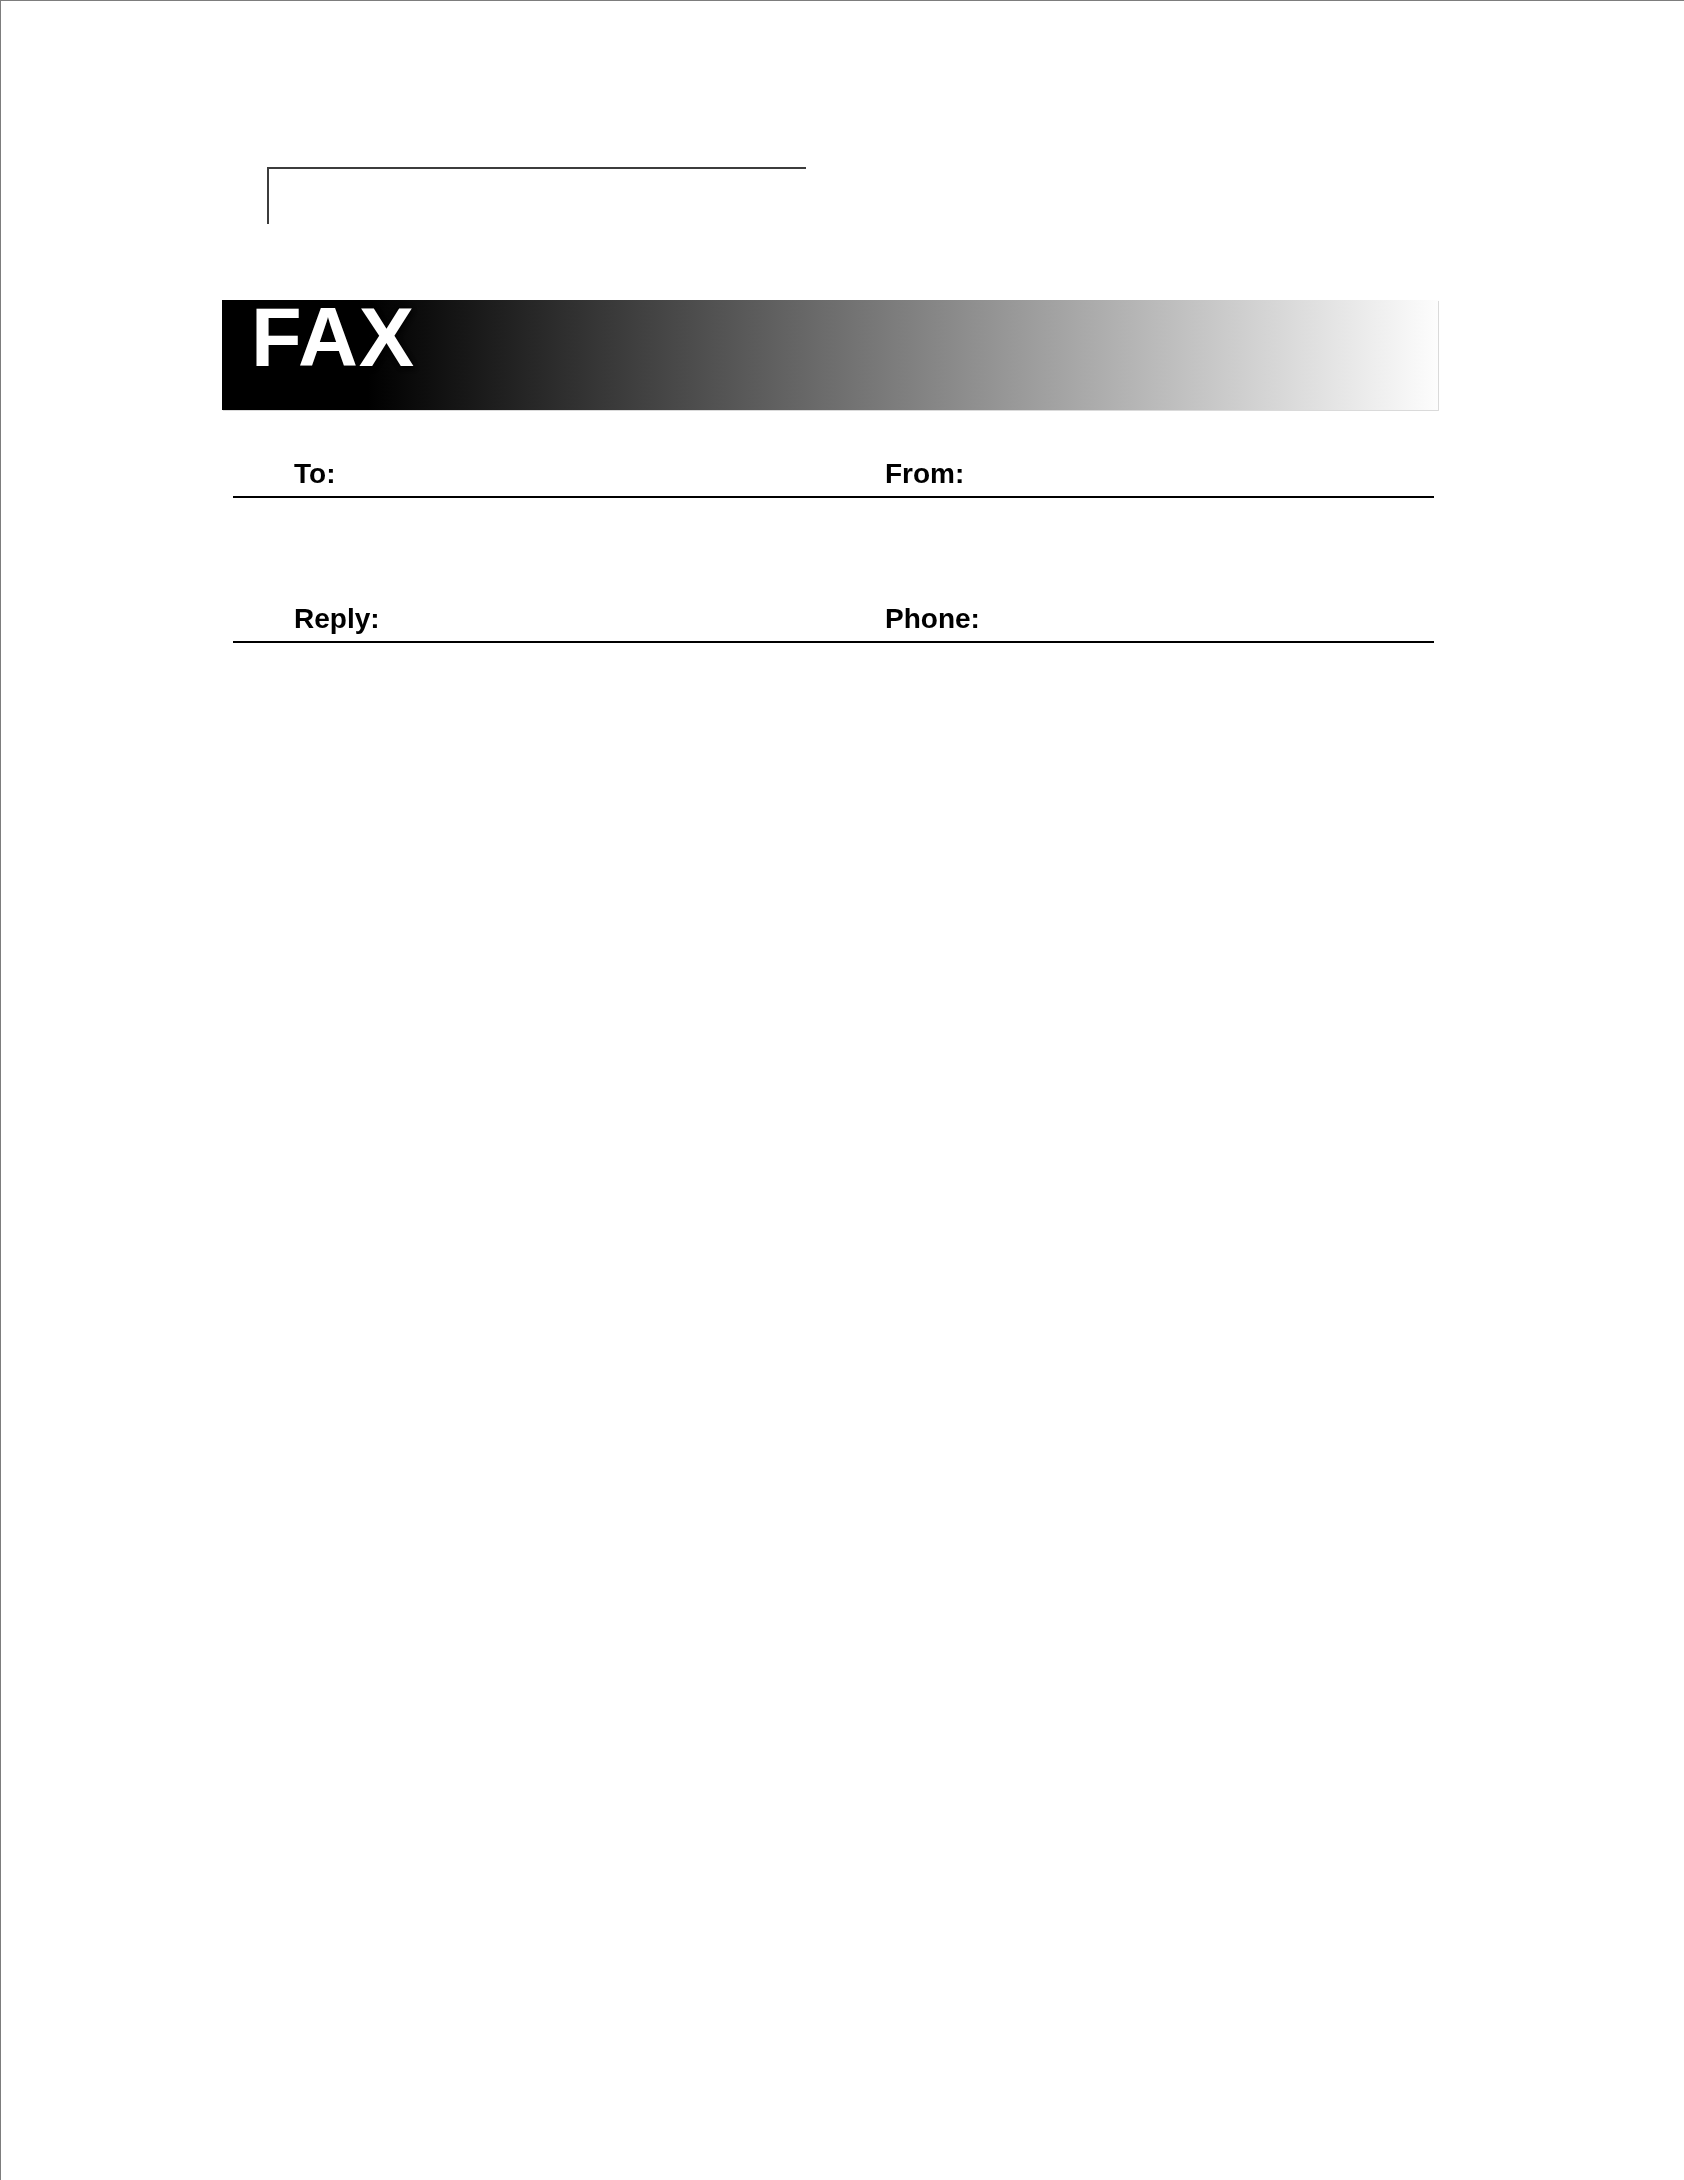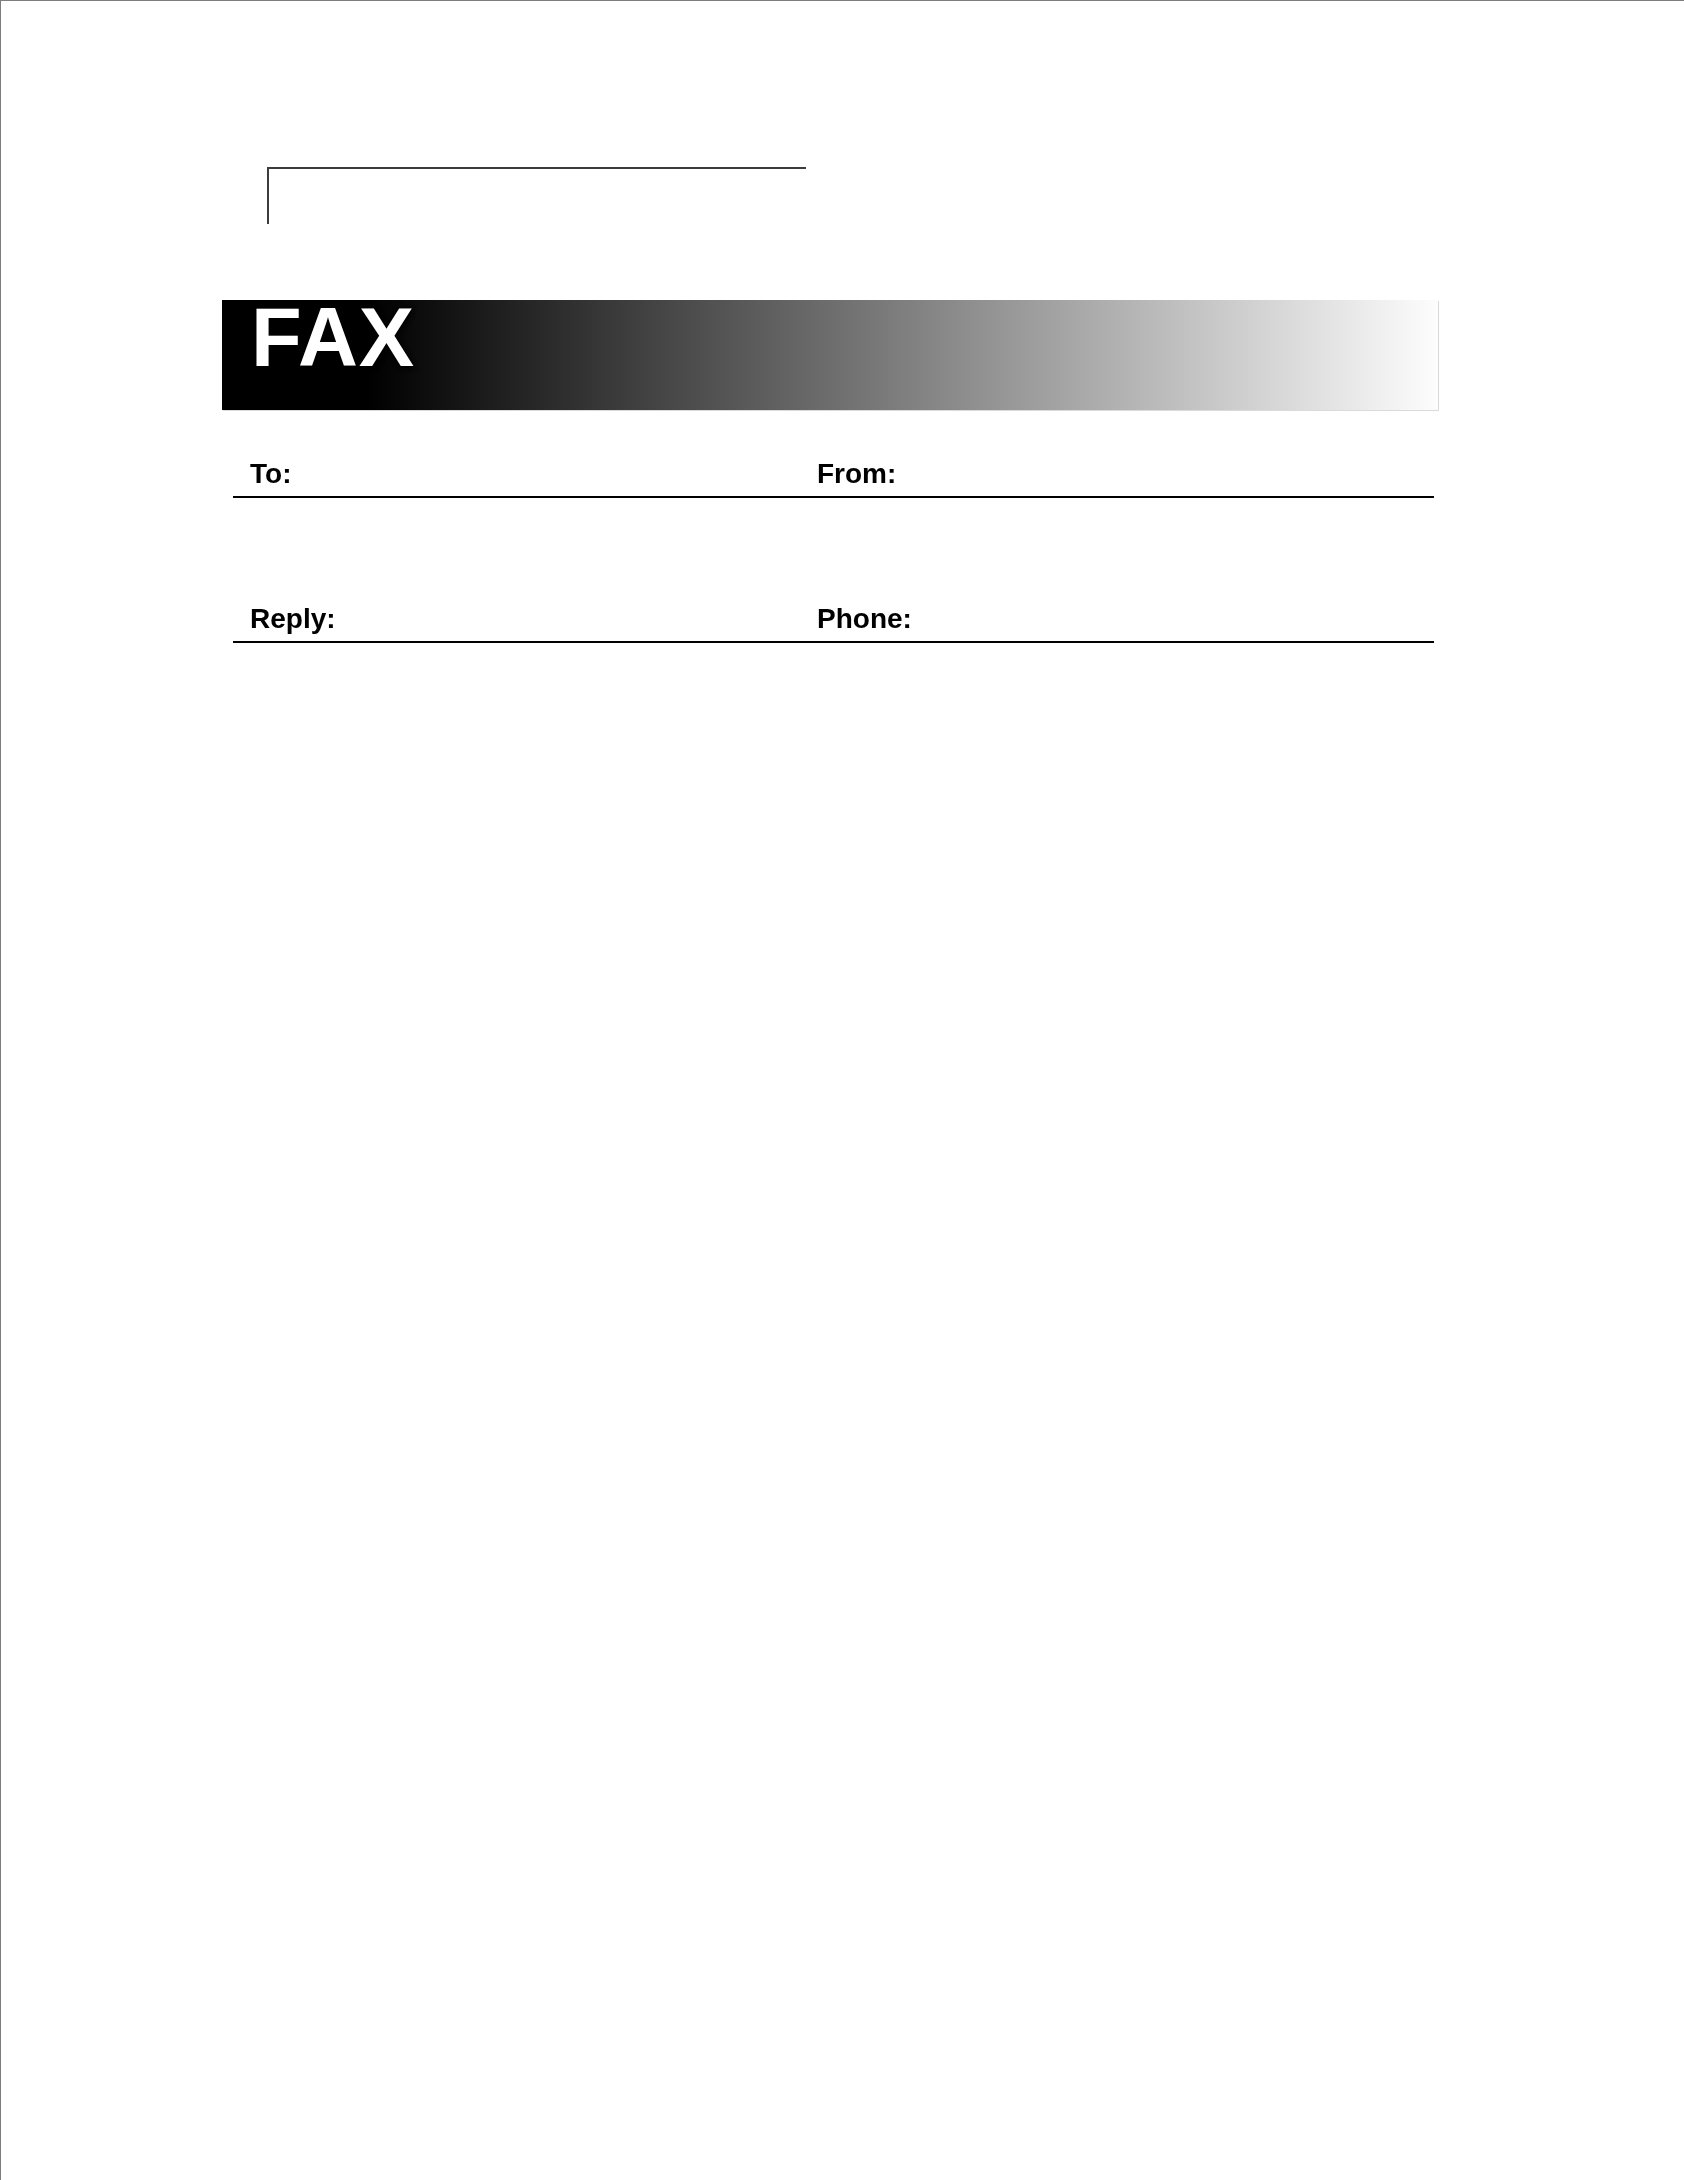--- a/index.html
+++ b/index.html
@@ -65,23 +65,24 @@
   .row-2 { top: 519px; }
   .row-3 { top: 591px; }
   .row-4 { top: 663px; }
   .field-label {
     position: absolute;
     bottom: 8.5px;
     font-size: 28px;
     font-weight: 700;
     line-height: 1;
     white-space: nowrap;
+    margin-left: 44px;
   }
   .field-label.left  { left: 17px; }
-  .field-label.right { left: 584px; }
+  .field-label.right { left: 608px; }
   .field-blank {
     position: absolute;
     bottom: 0;
     height: 41px;
   }
   .field-blank.left  { left: 111px; width: 494px; }
   .field-blank.right { left: 724px; width: 473px; }
 
   
   .checkbox-row {

